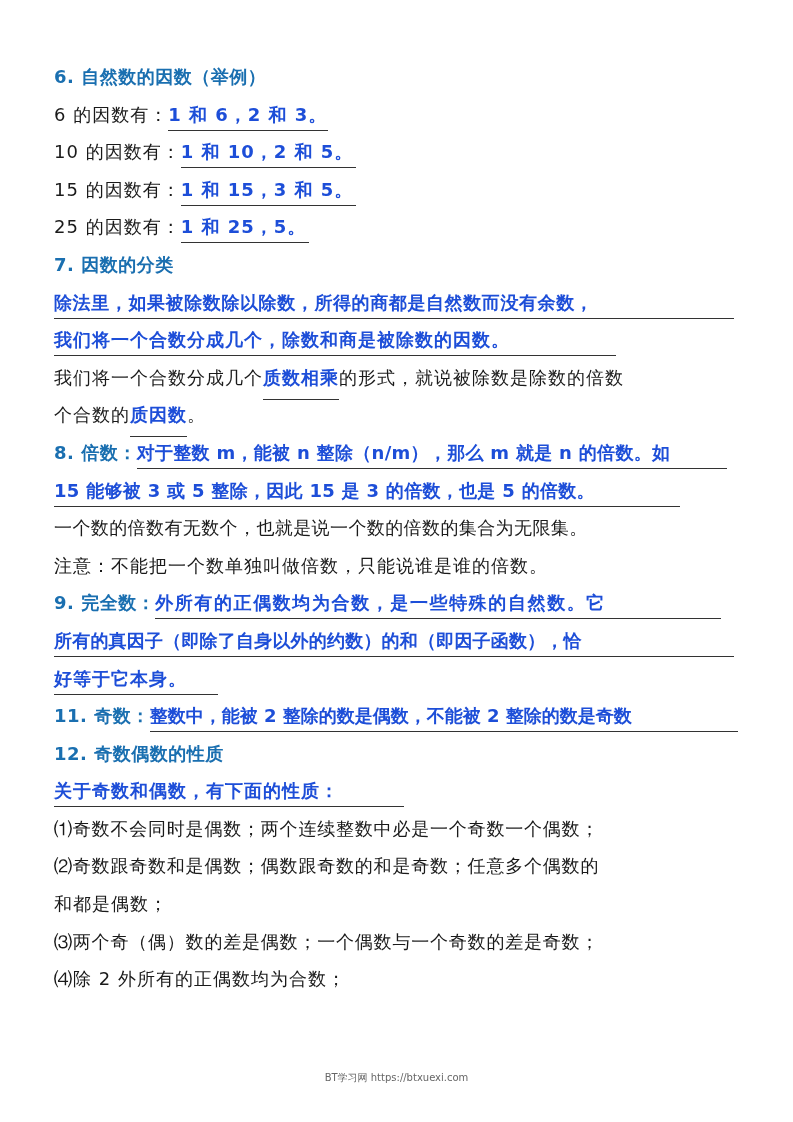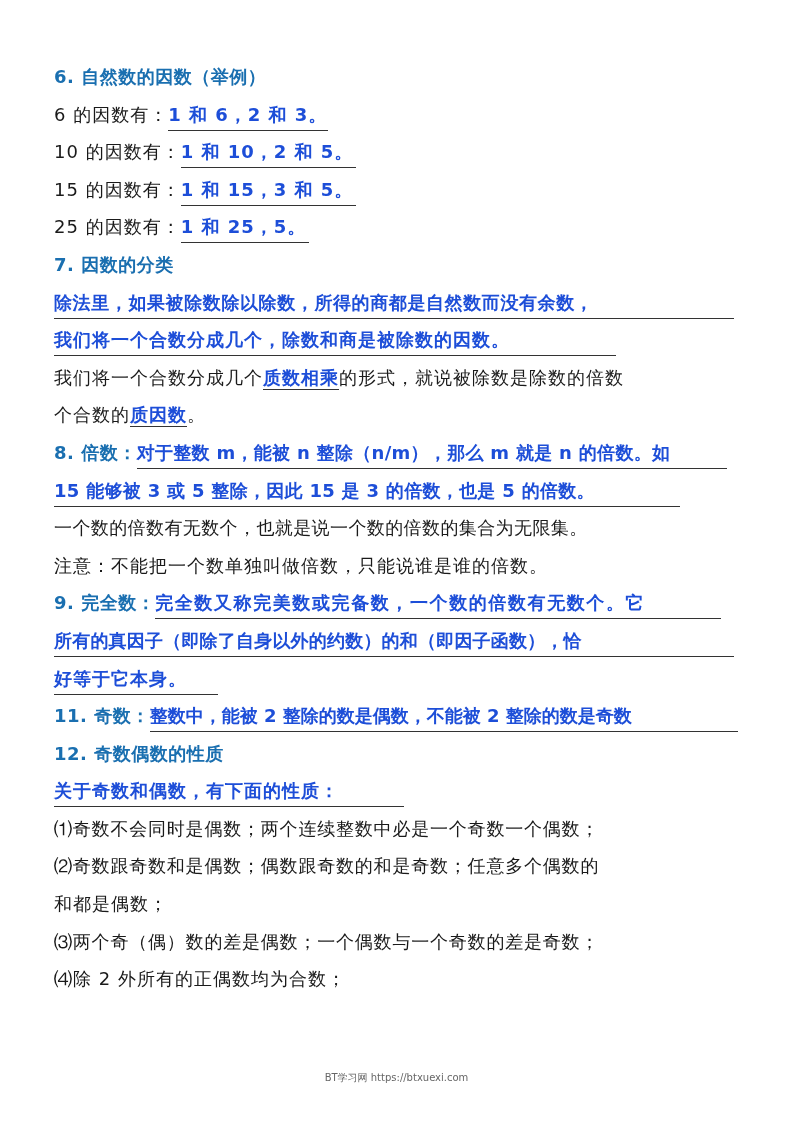--- a/index.html
+++ b/index.html
@@ -2,21 +2,21 @@
 <html><head>
 <meta charset="utf-8">
 <style>
   html, body { margin:0; padding:0; background:#ffffff; }
   body { width:793px; height:1122px; position:relative; overflow:hidden;
          font-family:"DejaVu Sans","Liberation Sans",sans-serif; color:#1a1a1a; }
   .page { position:absolute; left:54px; top:62px; width:690px; }
   .line { height:37.6px; line-height:30px; font-size:18px; white-space:nowrap; position:relative; letter-spacing:1px; }
   .h { color:#1a6fb0; font-weight:bold; letter-spacing:0.5px; }
   .red { color:#1d4ed8; font-weight:bold; }
-  .ul { border-bottom:1.5px solid #333; padding-bottom:1px; }
+  .ul { border-bottom:1.5px solid #333; padding-bottom:11px; }
   .ul-full { display:inline-block; border-bottom:1.5px solid #333; }
   .footer { position:absolute; top:1071px; left:0; width:793px; text-align:center;
             font-size:10px; color:#666; font-family:"DejaVu Sans",sans-serif; }
 </style>
 </head>
 <body>
 
 <div class="page">
 
   <div class="line h">6. 自然数的因数（举例）</div>
@@ -50,21 +50,21 @@
   <div class="line">
     <span class="h">8. 倍数：</span><span class="red ul-full" style="width:590px; letter-spacing:0.3px">对于整数 m，能被 n 整除（n/m），那么 m 就是 n 的倍数。如</span>
   </div>
   <div class="line">
     <span class="red ul-full" style="width:626px; letter-spacing:0.3px">15 能够被 3 或 5 整除，因此 15 是 3 的倍数，也是 5 的倍数。</span>
   </div>
   <div class="line" style="letter-spacing:0.4px">一个数的倍数有无数个，也就是说一个数的倍数的集合为无限集。</div>
   <div class="line">注意：不能把一个数单独叫做倍数，只能说谁是谁的倍数。</div>
 
   <div class="line">
-    <span class="h">9. 完全数：</span><span class="red ul-full" style="width:566px; letter-spacing:1.6px">完全数又称完美数或完备数，一个数的倍数有无数个。它</span>
+    <span class="h">9. 完全数：</span><span class="red ul-full" style="width:566px; letter-spacing:1.6px">外所有的正偶数均为合数，是一些特殊的自然数。它</span>
   </div>
   <div class="line">
     <span class="red ul-full" style="width:680px; letter-spacing:0.2px">所有的真因子（即除了自身以外的约数）的和（即因子函数），恰</span>
   </div>
   <div class="line">
     <span class="red ul-full" style="width:164px">好等于它本身。</span>
   </div>
 
   <div class="line">
     <span class="h">11. 奇数：</span><span class="red ul-full" style="width:588px; letter-spacing:0px">整数中，能被 2 整除的数是偶数，不能被 2 整除的数是奇数</span>

